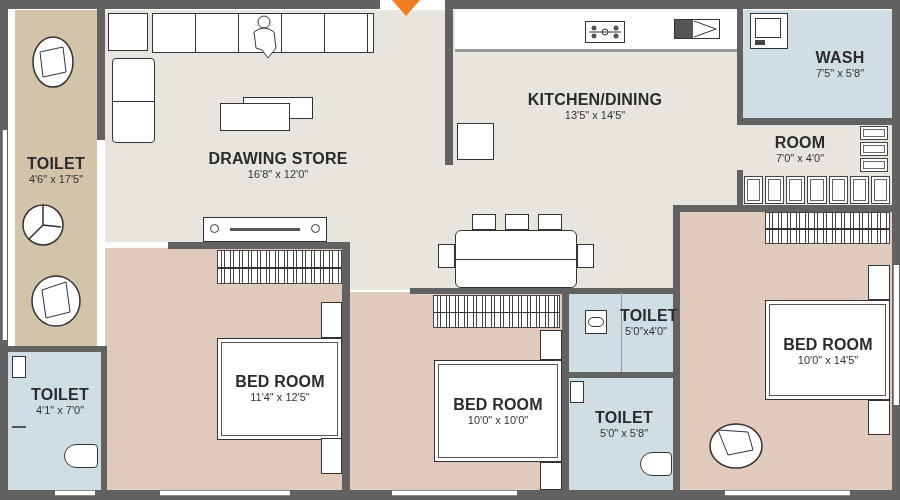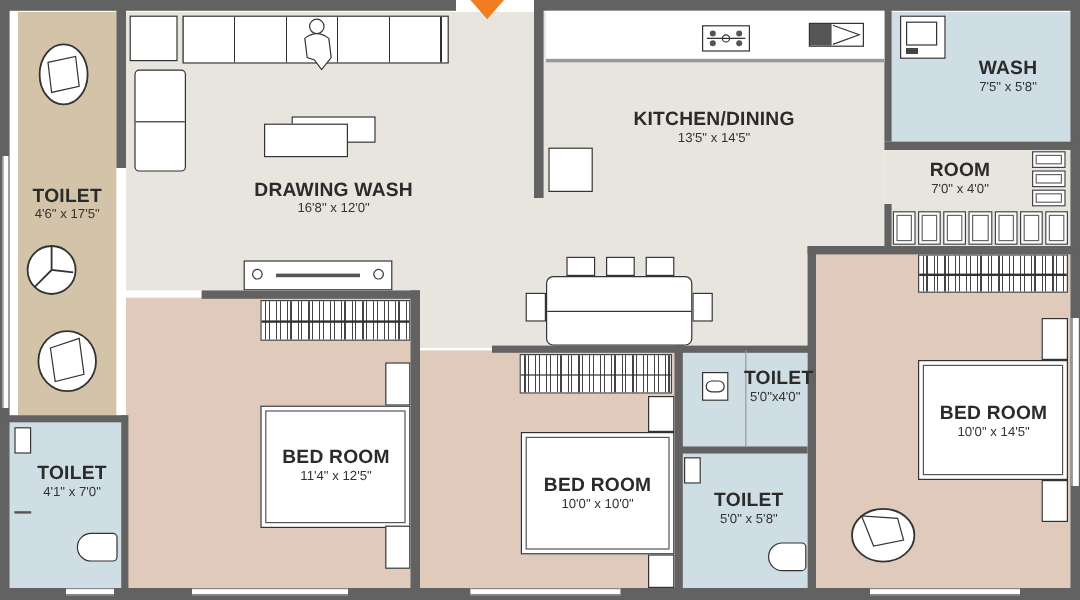--- a/index.html
+++ b/index.html
@@ -172,21 +172,21 @@
   </div>
 <div class="abs" style="left:621px;top:292px;width:1px;height:80px;background:#999;"></div>
 <div class="furn" style="left:570px;top:381px;width:14px;height:22px;border-width:1px;"></div>
 <div class="abs" style="left:640px;top:452px;width:32px;height:24px;background:#fff;border:1.5px solid #333;border-radius:12px 4px 4px 12px;"></div>
 
 <div class="label" style="left:15px;top:155px;width:82px;">
     <span class="n">TOILET</span>
     <span class="d">4'6" x 17'5"</span>
   </div>
 <div class="label" style="left:198px;top:150px;width:160px;">
-    <span class="n">DRAWING WASH</span>
+    <span class="n">DRAWING STORE</span>
     <span class="d">16'8" x 12'0"</span>
   </div>
 <div class="label" style="left:515px;top:91px;width:160px;">
     <span class="n">KITCHEN/DINING</span>
     <span class="d">13'5" x 14'5"</span>
   </div>
 <div class="label" style="left:790px;top:49px;width:100px;">
     <span class="n">WASH</span>
     <span class="d">7'5" x 5'8"</span>
   </div>

